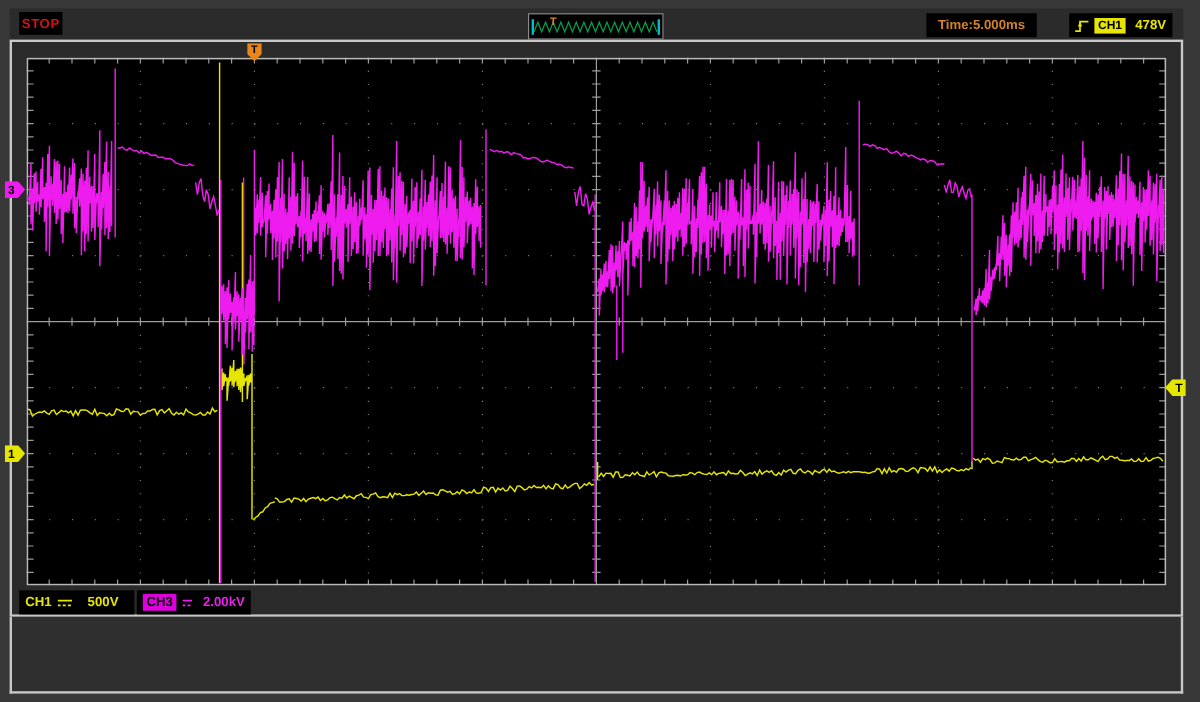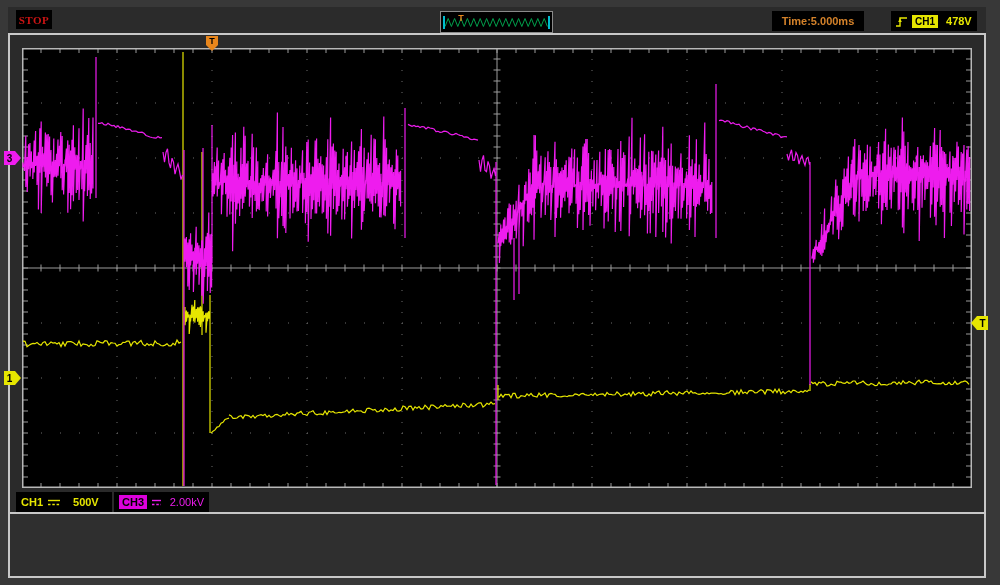--- a/index.html
+++ b/index.html
@@ -2,37 +2,37 @@
 <html><head>
 <meta charset="utf-8">
 <style>
   html,body{margin:0;padding:0;}
   body{width:1000px;height:585px;background:#383838;font-family:"Liberation Sans",sans-serif;position:relative;overflow:hidden;}
   #page{position:absolute;inset:0;}
   .abs{position:absolute;}
   .box{background:#000;display:flex;align-items:center;}
   .top-strip{left:8px;top:7px;width:978px;height:26px;background:#2b2b2b;}
   .stop-box{left:16px;top:10px;width:36px;height:19px;justify-content:center;}
-  .stop-text{color:#cc1414;font-size:11px;font-weight:bold;letter-spacing:.5px;font-family:Liberation Serif, serif;}
+  .stop-text{color:#cc1414;font-size:11px;font-weight:bold;letter-spacing:.5px;}
   .preview-box{left:440px;top:11px;width:113px;height:22px;border:1px solid #8a8a8a;box-sizing:border-box;background:#000;}
   .time-box{left:772px;top:11px;width:92px;height:20px;justify-content:center;}
   .time-text{color:#d4822a;font-size:11px;font-weight:bold;}
   .trig-box{left:891px;top:11px;width:86px;height:20px;padding:0 4px;box-sizing:border-box;gap:4px;}
   .trig-level{color:#e6e600;font-size:11px;font-weight:bold;margin-left:4px;}
   .chip{background:#e6e600;color:#000;font-size:10px;font-weight:bold;padding:0 3px;line-height:13px;}
   .chip-mag{background:#dd00dd;color:#000;font-size:11px;font-weight:bold;padding:0 3px;line-height:14px;}
   .screen-frame{left:8px;top:33px;width:978px;height:481px;border:2px solid #c8c8c8;box-sizing:border-box;background:#2a2a2a;}
   .menu-frame{left:8px;top:514px;width:978px;height:64px;border:2px solid #c8c8c8;border-top:none;box-sizing:border-box;background:#2f2f2f;}
   #graticule{left:22px;top:48px;width:950px;height:440px;}
   .readout{top:492px;height:20px;gap:5px;padding:0 5px;box-sizing:border-box;}
   .ch1-box{left:16px;width:96px;}
   .ch3-box{left:114px;width:95px;}
   .ch-label-yel{color:#e6e600;font-size:11px;font-weight:bold;}
   .ch-scale-yel{color:#e6e600;font-size:11px;font-weight:bold;margin-left:8px;}
-  .ch-scale-mag{color:#ee1cee;font-size:11px;font-weight:normal;margin-left:4px;}
+  .ch-scale-mag{color:#ee1cee;font-size:11px;font-weight:bold;margin-left:4px;}
   .marker{width:18px;height:14px;}
   svg text{font-family:"Liberation Sans",sans-serif;}
 </style>
 </head>
 <body>
 
 <div id="page">
 
   <div class="abs top-strip"></div>
 

